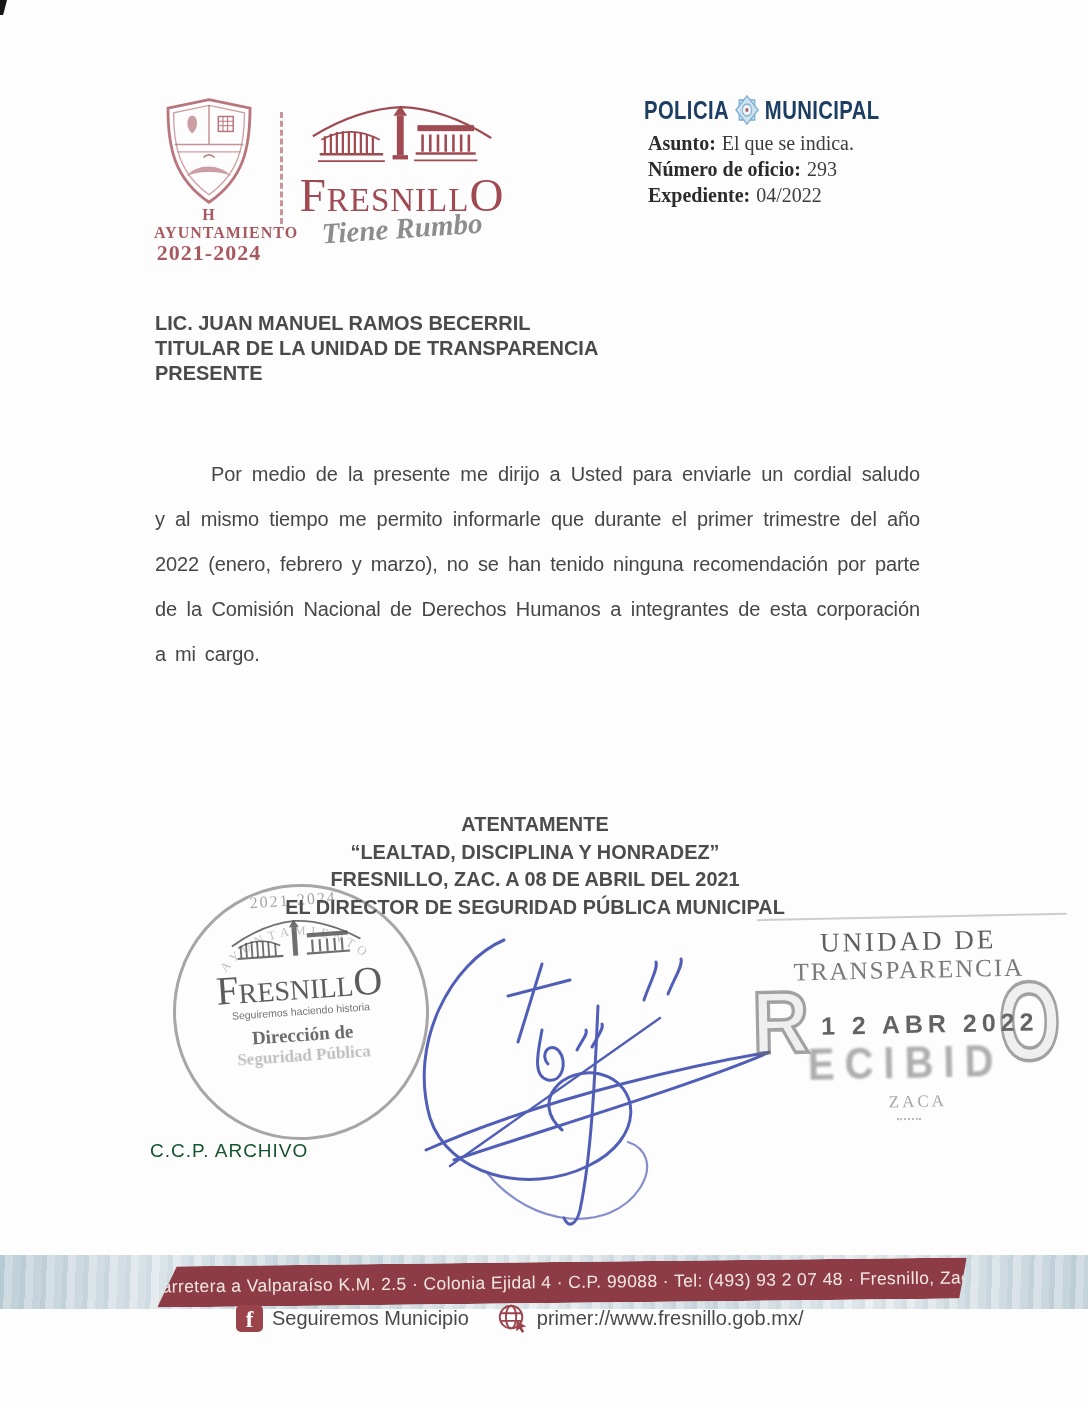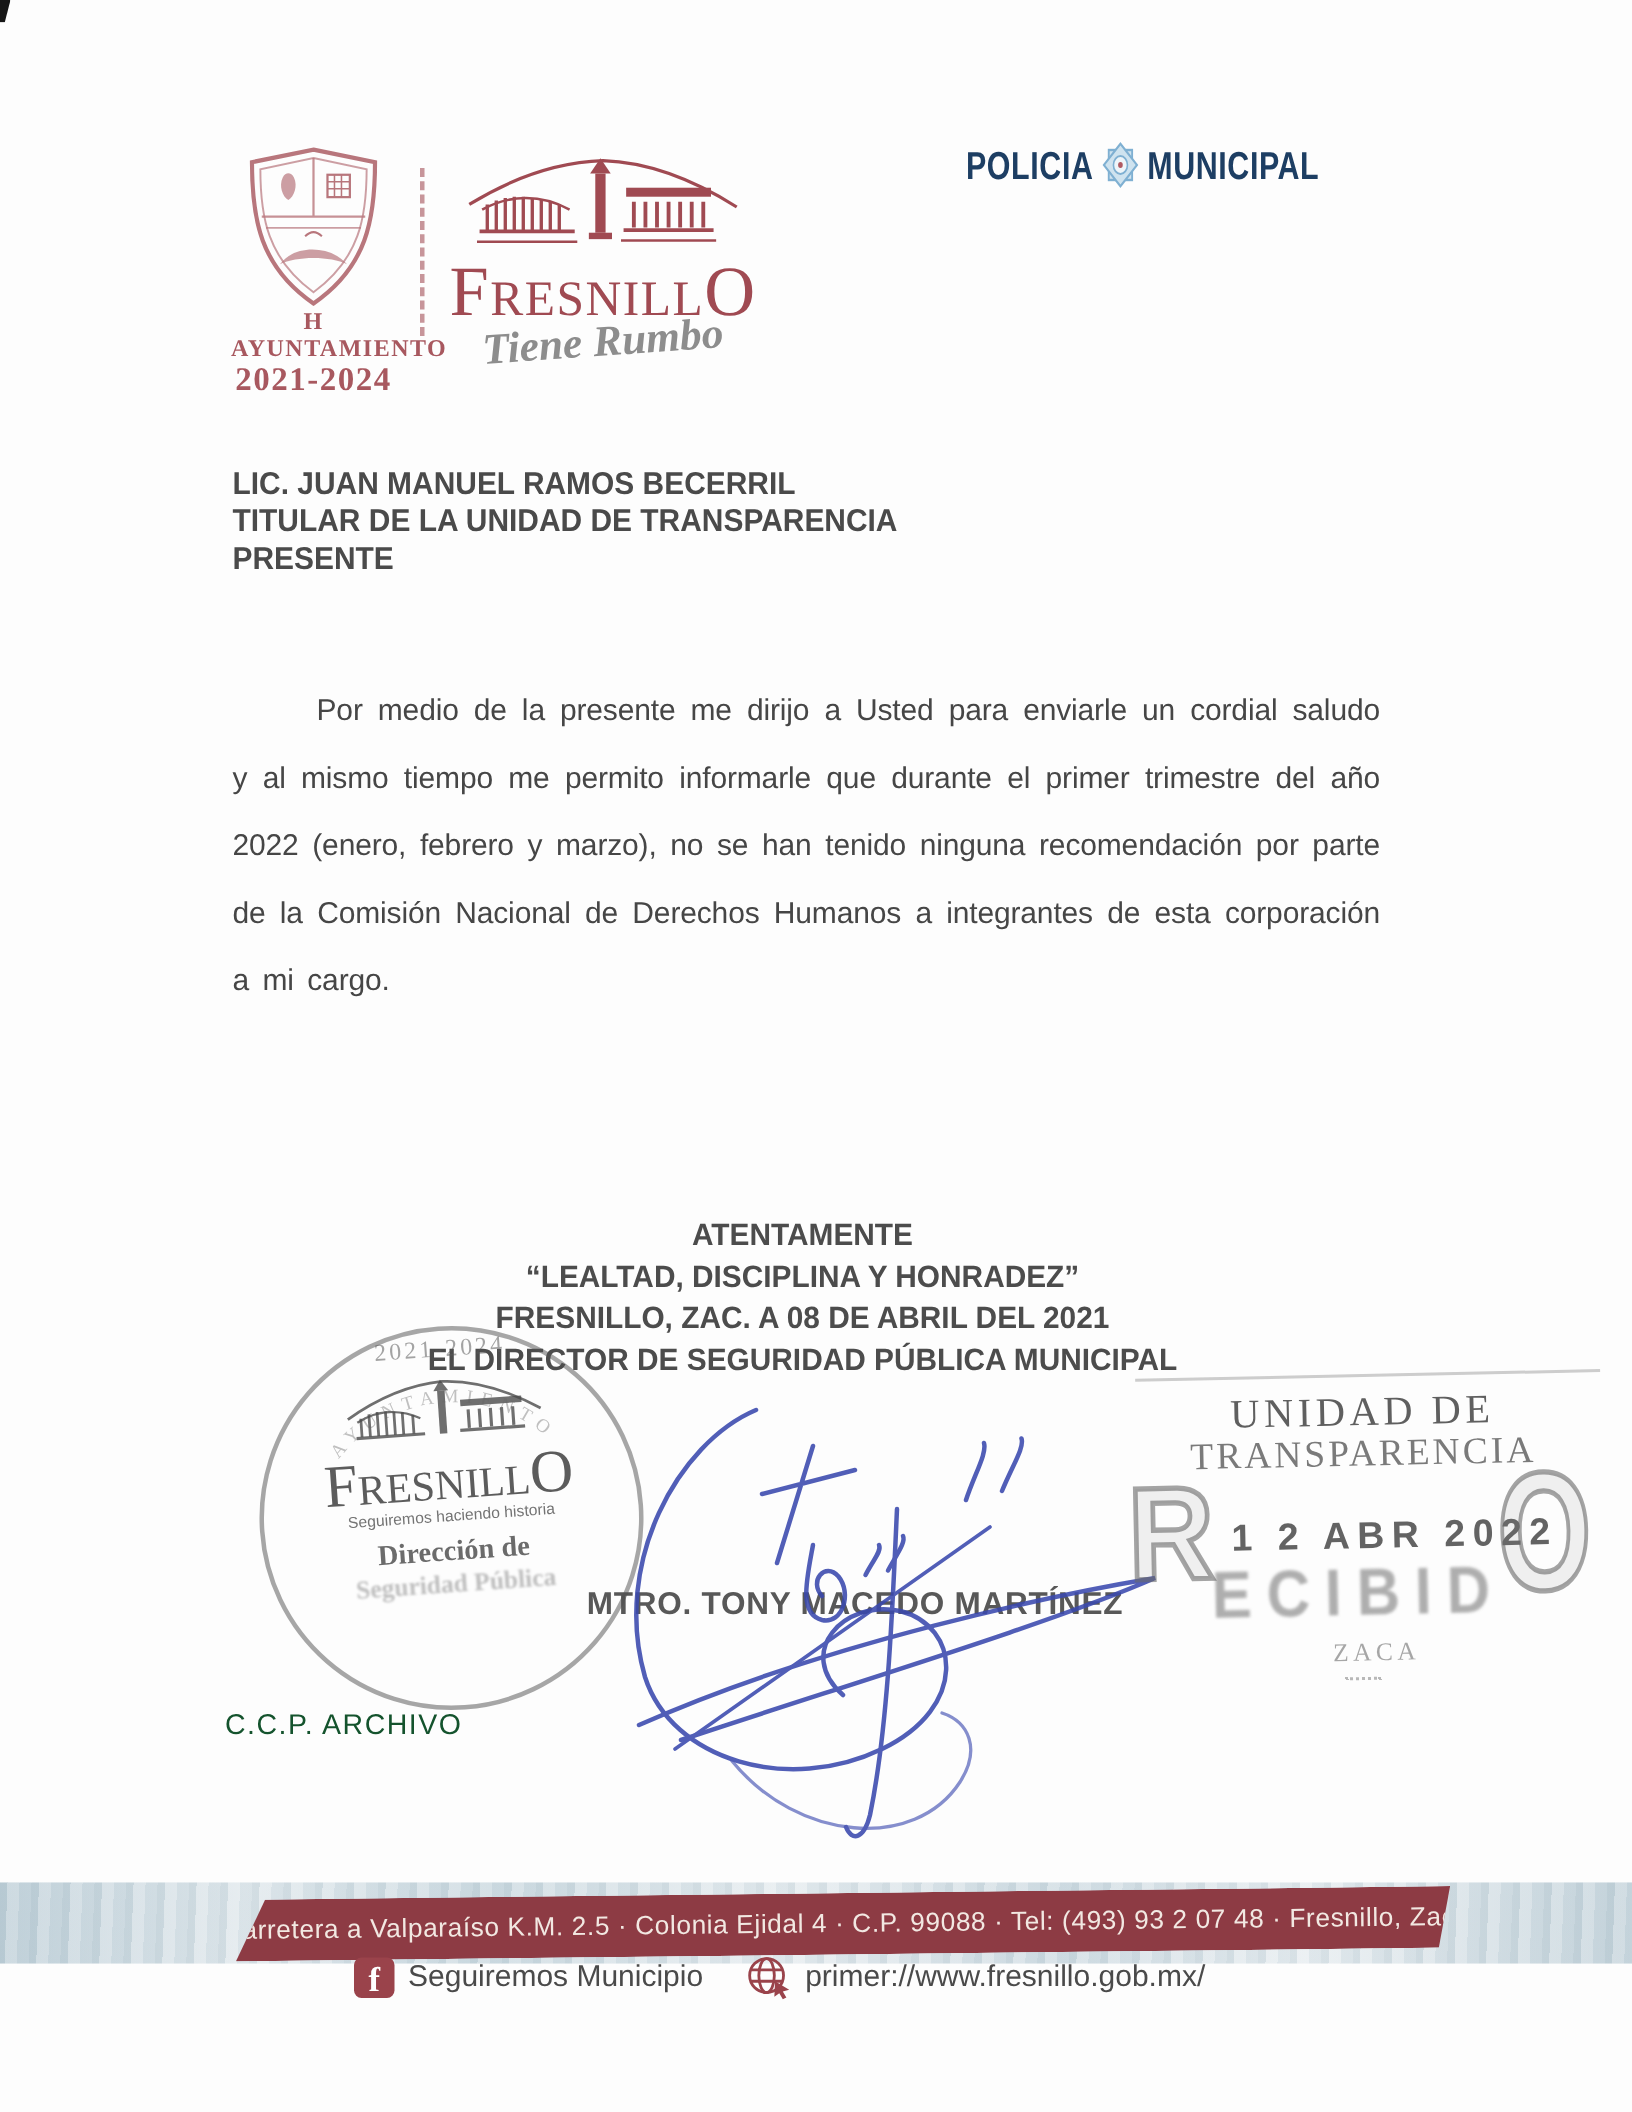--- a/index.html
+++ b/index.html
@@ -166,37 +166,47 @@
     <span>POLICIA</span>
     <svg width="36" height="36" viewBox="0 0 36 36">
       <rect x="8" y="8" width="20" height="20" fill="#cfe3ef" stroke="#7fb0d2" stroke-width="1.6"></rect>
       <rect x="8" y="8" width="20" height="20" fill="#cfe3ef" stroke="#7fb0d2" stroke-width="1.6" transform="rotate(45 18 18)"></rect>
       <circle cx="18" cy="18" r="6" fill="#eef5f9" stroke="#7fb0d2" stroke-width="1.4"></circle>
       <circle cx="18" cy="18" r="2" fill="#b05a62"></circle>
     </svg>
     <span>MUNICIPAL</span>
   </div>
 
+  <div class="meta">
+    <div>
+      <b>Asunto:</b><span>El que se indica.</span>
+    </div>
+    <div>
+      <b>Número de oficio:</b><span>293</span>
+    </div>
+    <div>
+      <b>Expediente:</b><span>04/2022</span>
+    </div>
+  </div>
 
   <div class="recipient">
     <div>LIC. JUAN MANUEL RAMOS BECERRIL</div>
     <div>TITULAR DE LA UNIDAD DE TRANSPARENCIA</div>
     <div>PRESENTE</div>
   </div>
 
   <div class="para para1">Por medio de la presente me dirijo a Usted para enviarle un cordial saludo y al mismo tiempo me permito informarle que durante el primer trimestre del año 2022 (enero, febrero y marzo), no se han tenido ninguna recomendación por parte de la Comisión Nacional de Derechos Humanos a integrantes de esta corporación a mi cargo.</div>
 
   <div class="closing">
     <div>ATENTAMENTE</div>
     <div>“LEALTAD, DISCIPLINA Y HONRADEZ”</div>
     <div>FRESNILLO, ZAC. A 08 DE ABRIL DEL 2021</div>
     <div>EL DIRECTOR DE SEGURIDAD PÚBLICA MUNICIPAL</div>
   </div>
 
-  <div class="signer-name">MTRO. TONY MACEDO MARTÍNEZ</div>
 
   <div class="cc">C.C.P. ARCHIVO</div>
 
   <div class="seal">
     <svg class="seal-arc" viewBox="0 0 256 256">
       <defs>
           <path id="sealArc" d="M42,100 A98,98 0 0 1 214,100" fill="none"></path>
         </defs>
       <text font-size="13" fill="rgba(100,100,100,.4)" letter-spacing="5" font-family="Liberation Serif, serif">
         <textPath href="#sealArc" startOffset="10%">AYUNTAMIENTO</textPath>

